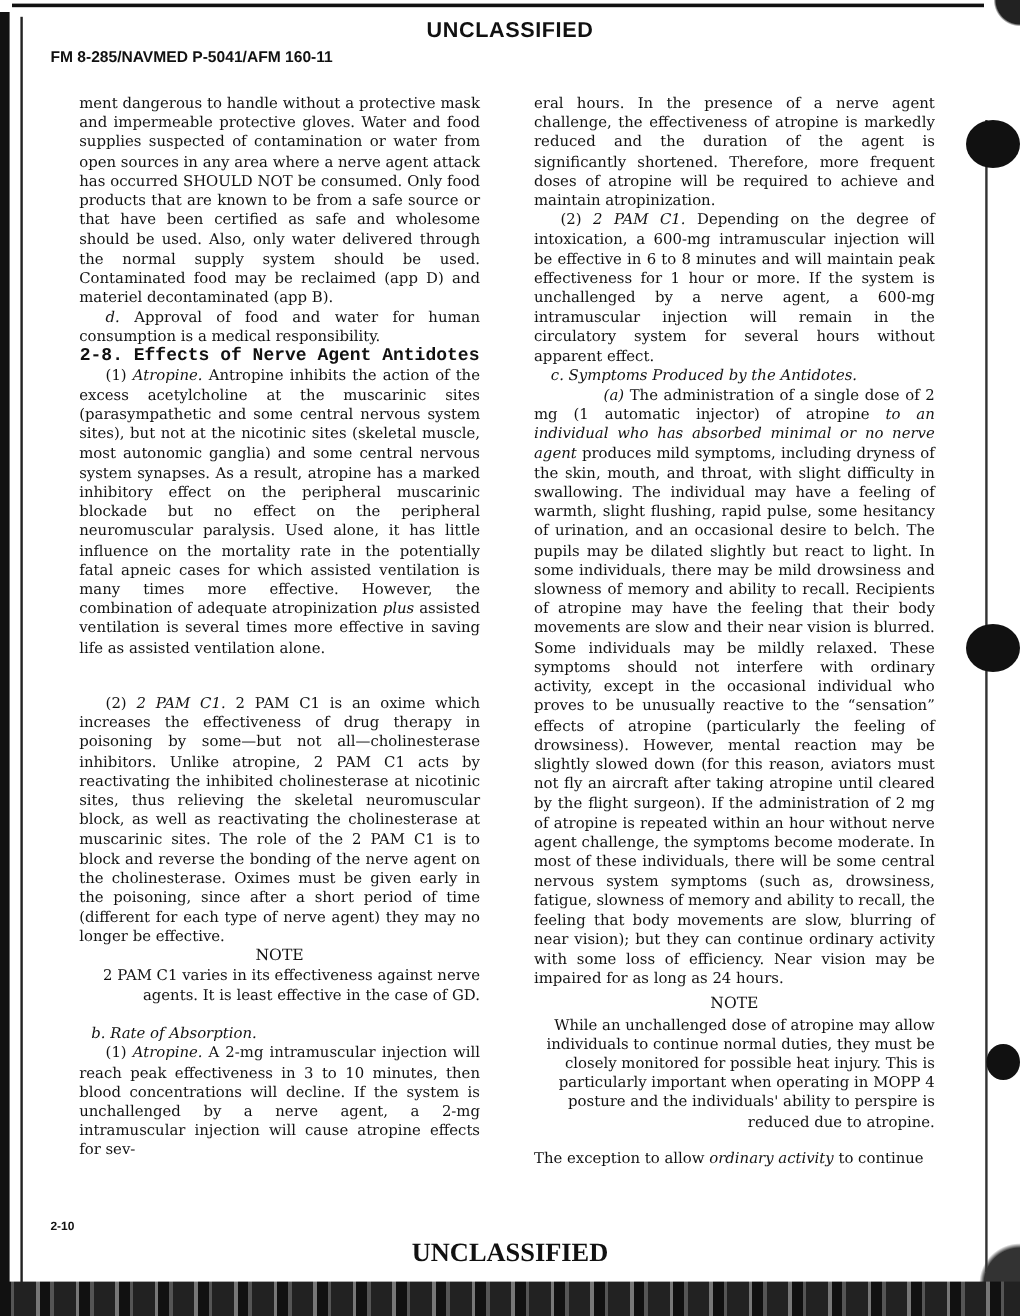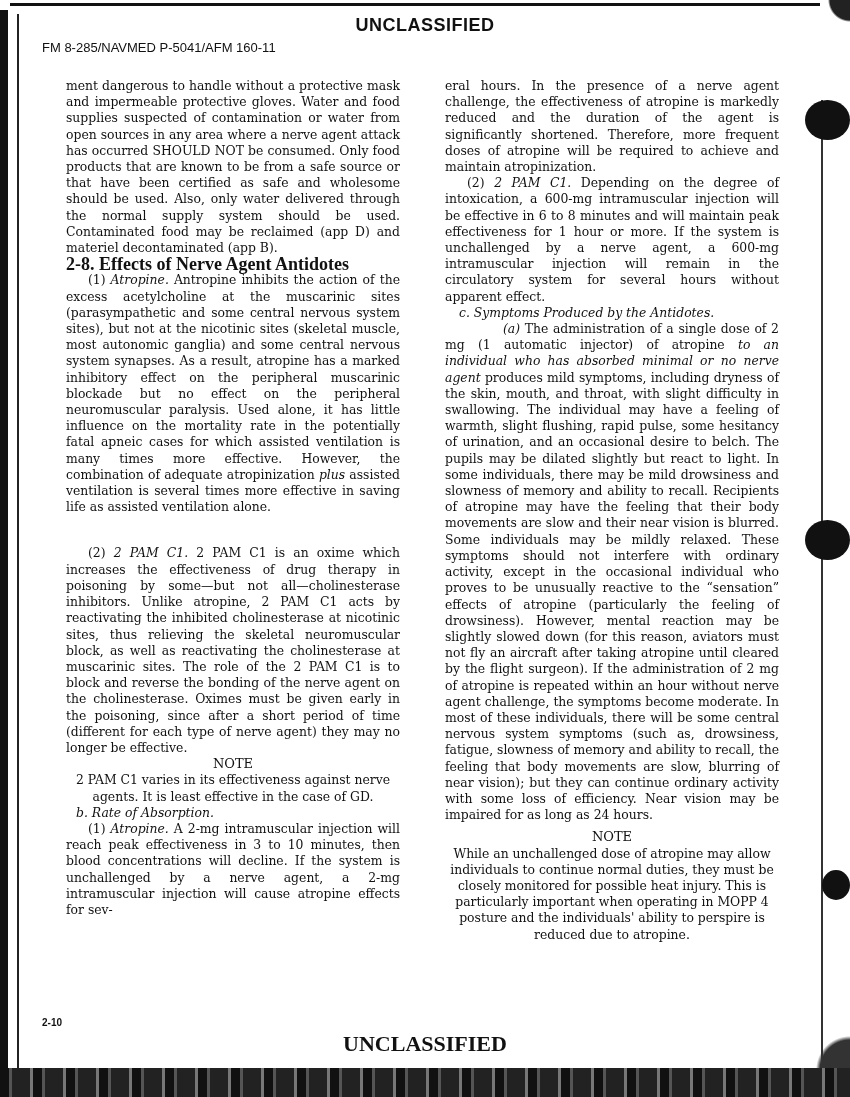--- a/index.html
+++ b/index.html
@@ -16,34 +16,34 @@
   .scan-bottom-band { position:absolute; left:0; top:1068px; width:850px; height:29px;
      background:repeating-linear-gradient(90deg,#111 0 9px,#555 9px 12px,#222 12px 30px,#777 30px 33px); }
   .corner-tr { position:absolute; right:0; top:0; width:35px; height:30px;
      background:radial-gradient(circle at 100% 0, #222 0 20px, transparent 22px); }
   .corner-br { position:absolute; right:0; top:1020px; width:50px; height:50px;
      background:radial-gradient(circle at 100% 100%, #333 0 30px, transparent 34px); }
 
   .classification-top { position:absolute; top:15px; left:0; width:850px; text-align:center;
      font-family:"Liberation Sans", sans-serif; font-weight:bold; font-size:18px; letter-spacing:0.5px; }
   .doc-id { position:absolute; top:40px; left:42px; font-family:"Liberation Sans", sans-serif;
-     font-weight:normal; font-size:13px; }
+     font-weight:bold; font-size:13px; }
   .col { position:absolute; top:78px; width:334px; font-size:12.4px; line-height:16.2px;
      text-align:justify; }
   .col.left { left:66px; }
   .col.right { left:445px; }
   .col p { margin:0; text-indent:22px; }
   .col p.noind { text-indent:0; }
   .col p.ind2 { text-indent:40px; }
   .col p.ind3 { text-indent:58px; }
   .col p.gap { margin-top:16px; }
-  .section-heading { font-family:Liberation Serif, serif; font-weight:bold; font-size:18px;
-     margin:8px 0 4px 0; text-align:left; text-indent:0 !important; }
+  .section-heading { font-family:Liberation Mono, monospace; font-weight:bold; font-size:15px;
+     margin:8px 0 4px 0; text-align:center; text-indent:0 !important; }
   .note-title { text-align:center; margin-top:2px; font-size:13px; }
-  .note-body { margin:0 30px 0 24px; text-align:center; text-indent:0 !important; }
+  .note-body { margin:0 30px 0 24px; text-align:right; text-indent:0 !important; }
   i { font-style:italic; }
   .page-number { position:absolute; top:1017px; left:42px; font-family:"Liberation Sans", sans-serif;
      font-weight:bold; font-size:10px; }
   .classification-bottom { position:absolute; top:1031px; left:0; width:850px; text-align:center;
      font-family:"Liberation Serif", serif; font-weight:bold; font-size:22px; }
 </style>
 </head>
 <body>
 
 <div class="scan-top-line"></div>
@@ -55,42 +55,44 @@
 <div class="hole h3"></div>
 <div class="corner-tr"></div>
 <div class="corner-br"></div>
 <div class="scan-bottom-band"></div>
 
 <div class="classification-top">UNCLASSIFIED</div>
 <div class="doc-id">FM 8-285/NAVMED P-5041/AFM 160-11</div>
 
 <div class="col left">
   <p class="noind">ment dangerous to handle without a protective mask and impermeable protective gloves. Water and food supplies suspected of contamination or water from open sources in any area where a nerve agent attack has occurred SHOULD NOT be consumed. Only food products that are known to be from a safe source or that have been certified as safe and wholesome should be used. Also, only water delivered through the normal supply system should be used. Contaminated food may be reclaimed (app D) and materiel decontaminated (app B).</p>
+  <p><i>d.</i><span> Approval of food and water for human consumption is a medical responsibility.</span></p>
 
   <p class="section-heading">2-8. Effects of Nerve Agent Antidotes</p>
 
 
   <p><span>(1) </span><i>Atropine.</i><span> Antropine inhibits the action of the excess acetylcholine at the muscarinic sites (parasympathetic and some central nervous system sites), but not at the nicotinic sites (skeletal muscle, most autonomic ganglia) and some central nervous system synapses. As a result, atropine has a marked inhibitory effect on the peripheral muscarinic blockade but no effect on the peripheral neuromuscular paralysis. Used alone, it has little influence on the mortality rate in the potentially fatal apneic cases for which assisted ventilation is many times more effective. However, the combination of adequate atropinization </span><i>plus</i><span> assisted ventilation is several times more effective in saving life as assisted ventilation alone.</span></p>
 
   <p class="gap" style="margin-top:30px"><span>(2) </span><i>2 PAM C1.</i><span> 2 PAM C1 is an oxime which increases the effectiveness of drug therapy in poisoning by some—but not all—cholinesterase inhibitors. Unlike atropine, 2 PAM C1 acts by reactivating the inhibited cholinesterase at nicotinic sites, thus relieving the skeletal neuromuscular block, as well as reactivating the cholinesterase at muscarinic sites. The role of the 2 PAM C1 is to block and reverse the bonding of the nerve agent on the cholinesterase. Oximes must be given early in the poisoning, since after a short period of time (different for each type of nerve agent) they may no longer be effective.</span></p>
 
   <p class="note-title noind">NOTE</p>
   <p class="note-body">2 PAM C1 varies in its effectiveness against nerve agents. It is least effective in the case of GD.</p>
 
-  <p class="noind" style="margin-top:0; padding-left:10px"><i>b. Rate of Absorption.</i></p>
+  <p class="noind" style="margin-top:16px; padding-left:10px"><i>b. Rate of Absorption.</i></p>
   <p><span>(1) </span><i>Atropine.</i><span> A 2-mg intramuscular injection will reach peak effectiveness in 3 to 10 minutes, then blood concentrations will decline. If the system is unchallenged by a nerve agent, a 2-mg intramuscular injection will cause atropine effects for sev-</span></p>
 </div>
 
 <div class="col right">
   <p class="noind">eral hours. In the presence of a nerve agent challenge, the effectiveness of atropine is markedly reduced and the duration of the agent is significantly shortened. Therefore, more frequent doses of atropine will be required to achieve and maintain atropinization.</p>
   <p><span>(2) </span><i>2 PAM C1.</i><span> Depending on the degree of intoxication, a 600-mg intramuscular injection will be effective in 6 to 8 minutes and will maintain peak effectiveness for 1 hour or more. If the system is unchallenged by a nerve agent, a 600-mg intramuscular injection will remain in the circulatory system for several hours without apparent effect.</span></p>
 
   <p class="noind" style="padding-left:14px"><i>c. Symptoms Produced by the Antidotes.</i></p>
 
   <p class="ind3"><i>(a)</i><span> The administration of a single dose of 2 mg (1 automatic injector) of atropine </span><i>to an individual who has absorbed minimal or no nerve agent</i><span> produces mild symptoms, including dryness of the skin, mouth, and throat, with slight difficulty in swallowing. The individual may have a feeling of warmth, slight flushing, rapid pulse, some hesitancy of urination, and an occasional desire to belch. The pupils may be dilated slightly but react to light. In some individuals, there may be mild drowsiness and slowness of memory and ability to recall. Recipients of atropine may have the feeling that their body movements are slow and their near vision is blurred. Some individuals may be mildly relaxed. These symptoms should not interfere with ordinary activity, except in the occasional individual who proves to be unusually reactive to the “sensation” effects of atropine (particularly the feeling of drowsiness). However, mental reaction may be slightly slowed down (for this reason, aviators must not fly an aircraft after taking atropine until cleared by the flight surgeon). If the administration of 2 mg of atropine is repeated within an hour without nerve agent challenge, the symptoms become moderate. In most of these individuals, there will be some central nervous system symptoms (such as, drowsiness, fatigue, slowness of memory and ability to recall, the feeling that body movements are slow, blurring of near vision); but they can continue ordinary activity with some loss of efficiency. Near vision may be impaired for as long as 24 hours.</span></p>
 
   <p class="note-title noind" style="margin-top:6px">NOTE</p>
   <p class="note-body">While an unchallenged dose of atropine may allow individuals to continue normal duties, they must be closely monitored for possible heat injury. This is particularly important when operating in MOPP 4 posture and the individuals' ability to perspire is reduced due to atropine.</p>
 
+  <p class="noind" style="margin-top:14px"><span>The exception to allow </span><i>ordinary activity</i><span> to continue</span></p>
 </div>
 
 <div class="page-number">2-10</div>
 <div class="classification-bottom">UNCLASSIFIED</div>
 
 </body></html>

